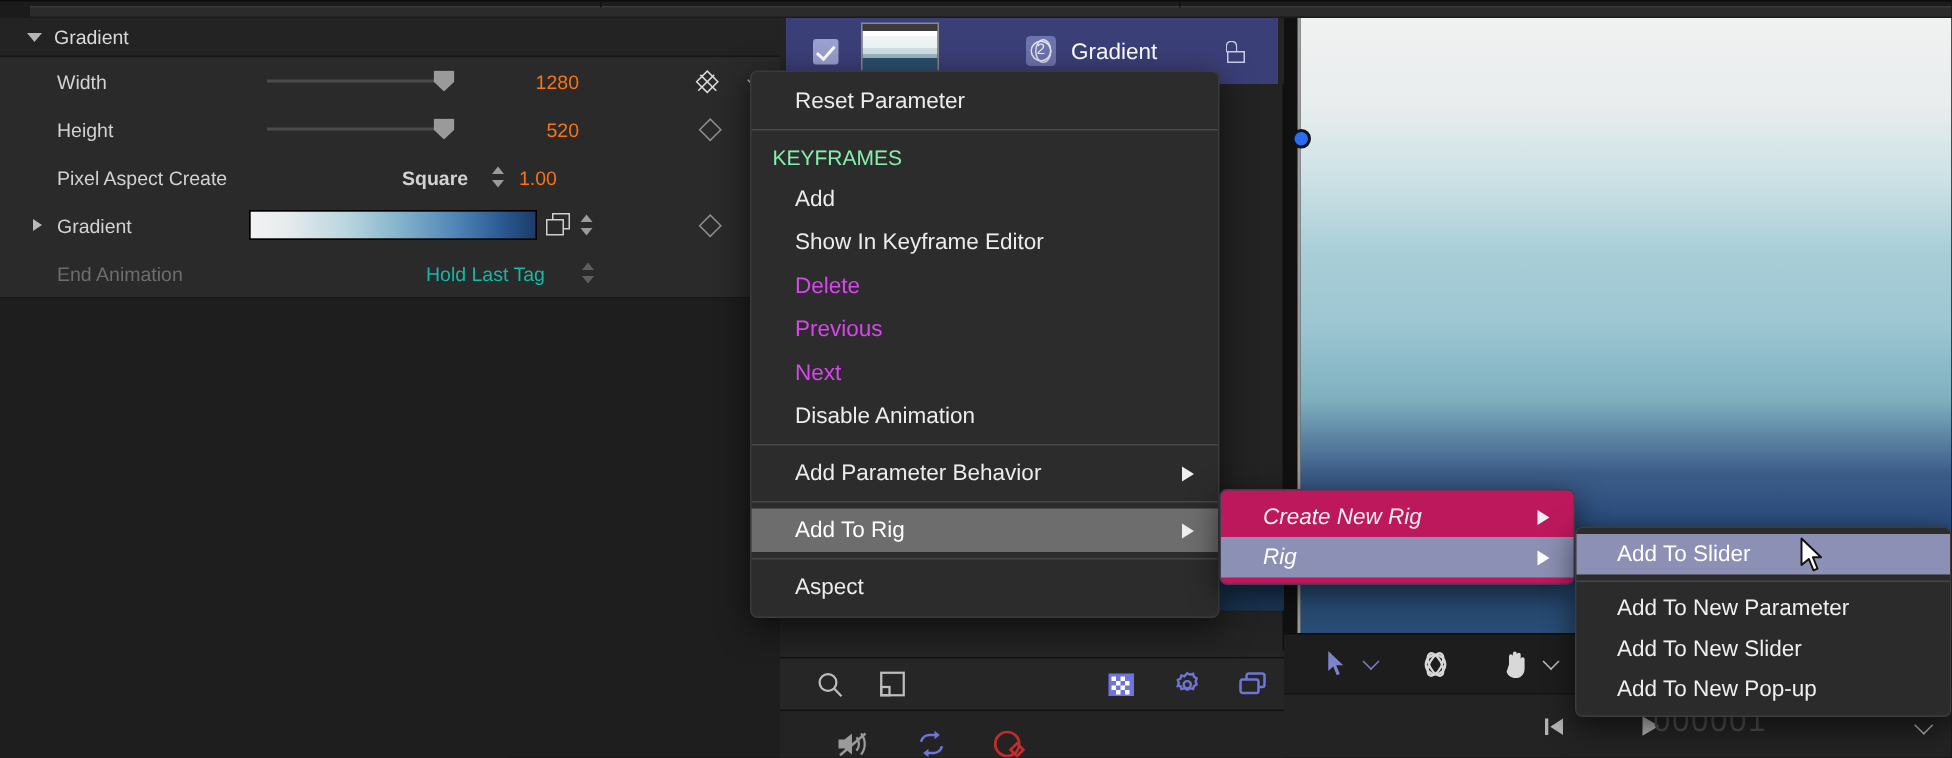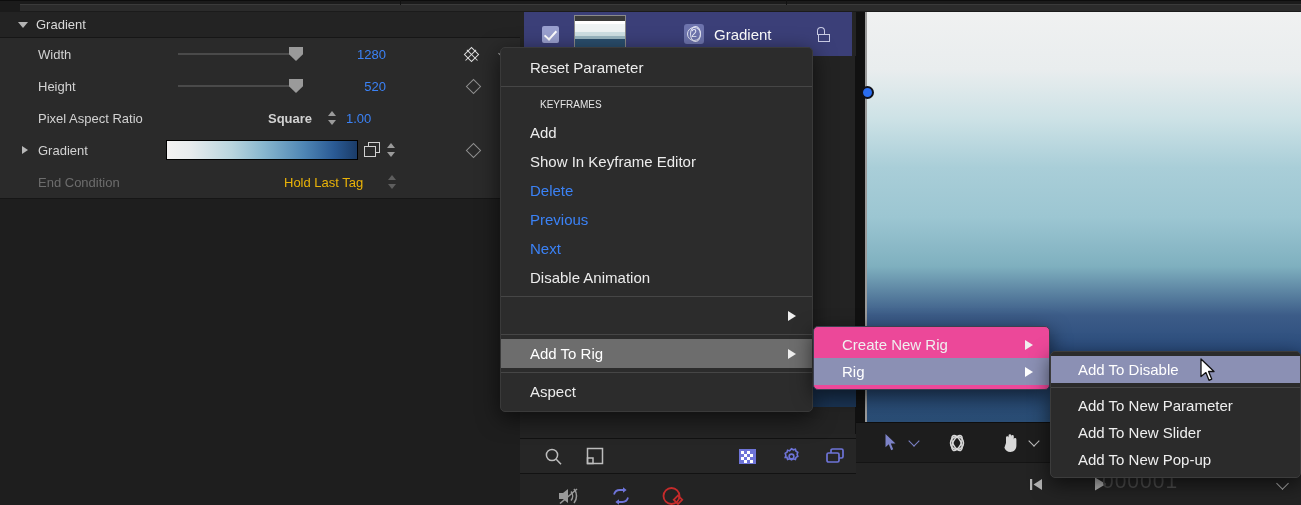--- a/index.html
+++ b/index.html
@@ -29,24 +29,24 @@
 
   .insp-rows{background:#2a2a2a;border-bottom:1px solid #161616;}
   .prow{position:relative;height:32px;display:flex;align-items:center;}
   .prow .plabel{position:absolute;left:38px;font-size:13px;color:#d2d2d2;}
   .prow.dim .plabel{color:#6d6d6d;}
   .prow .disc-sm{position:absolute;left:22px;width:0;height:0;border-left:6px solid #b8b8b8;border-top:4px solid transparent;border-bottom:4px solid transparent;}
 
   .slider-track{position:absolute;left:178px;top:15px;width:118px;height:2px;background:#4a4a4a;}
   .slider-knob{position:absolute;top:9px;width:14px;height:14px;background:#9a9a9a;
     clip-path:polygon(0 0,100% 0,100% 52%,50% 100%,0 52%);}
-  .pnum{position:absolute;font-size:13px;color:#3b82f6;text-align:right;}
+  .pnum{position:absolute;font-size:13px;color:#f97316;text-align:right;}
 
   .popval{position:absolute;font-size:13px;color:#d2d2d2;}
-  .prow.dim .popval{color:#eab308;text-align:center;}
+  .prow.dim .popval{color:#14b8a6;text-align:center;}
   .updown{position:absolute;width:9px;height:14px;}
   .updown:before,.updown:after{content:"";position:absolute;left:0;width:0;height:0;border-left:4.5px solid transparent;border-right:4.5px solid transparent;}
   .updown:before{top:0;border-bottom:5px solid #9b9b9b;}
   .updown:after{bottom:0;border-top:5px solid #9b9b9b;}
   .prow.dim .updown:before{border-bottom-color:#5e5e5e;}
   .prow.dim .updown:after{border-top-color:#5e5e5e;}
 
   .grad-swatch{position:absolute;left:166px;top:6px;width:192px;height:20px;border:1px solid #000;
      background:linear-gradient(to right,#f2f2f2 0%,#e8ecee 12%,#b9d5de 34%,#8ab8cf 50%,#4f86b5 72%,#2a5a94 88%,#1b3c68 100%);}
   .stack-ico{position:absolute;left:364px;top:8px;width:17px;height:16px;}
@@ -104,30 +104,30 @@
   #transport .tcchev{position:absolute;right:14px;top:16px;width:9px;height:9px;border-right:1.8px solid #b4b4b4;border-bottom:1.8px solid #b4b4b4;transform:rotate(45deg);}
 
   .chev-sm{width:8px;height:8px;border-right:1.6px solid #7d83c8;border-bottom:1.6px solid #7d83c8;transform:rotate(45deg);margin-left:2px;margin-top:-3px;}
   .chev-sm.grey{border-color:#c2c2c2;}
 
   
   #ctxmenu{position:absolute;left:500px;top:47px;width:313px;background:#2c2c2c;
      border:1px solid #3a3a3a;border-radius:5px;box-shadow:0 6px 22px rgba(0,0,0,.62);
      padding:5px 0;z-index:40;}
   #ctxmenu .mi{height:29px;display:flex;align-items:center;padding:0 14px 0 29px;font-size:15px;color:#ececec;position:relative;text-align:right;}
-  #ctxmenu .mi.disabled{color:#3b82f6;}
-  #ctxmenu .mi.section{color:#e5e5e5;font-size:10px;padding-left:39px;height:27px;}
+  #ctxmenu .mi.disabled{color:#d946ef;}
+  #ctxmenu .mi.section{color:#86efac;font-size:14px;padding-left:14px;height:27px;}
   #ctxmenu .mi.sel{background:#6d6d6d;color:#fff;}
   #ctxmenu .sep{height:1px;background:#464646;margin:4px 0;}
   .arrw{position:absolute;right:16px;top:50%;transform:translateY(-50%);
      width:0;height:0;border-left:8px solid #efefef;border-top:5.5px solid transparent;border-bottom:5.5px solid transparent;}
 
   
-  #sub1{position:absolute;left:813px;top:326px;width:237px;background:#ec4899;
-     border:1px solid #3d4050;border-radius:5px;box-shadow:0 6px 20px rgba(0,0,0,.6);padding:4px 0;z-index:50;}
+  #sub1{position:absolute;left:813px;top:326px;width:237px;background:#be185d;
+     border:1px solid #3d4050;border-radius:5px;box-shadow:0 6px 20px rgba(0,0,0,.6);padding:4px 0;z-index:50;font-style:italic;}
   #sub1 .mi{height:27px;display:flex;align-items:center;padding-left:28px;font-size:15px;color:#f0f0f0;position:relative;}
   #sub1 .mi.sel{background:#8b90b4;color:#fff;}
   #sub1 .mi.sel .arrw{border-left-color:#ffffff;}
 
   
   #sub2{position:absolute;left:1050px;top:351px;width:251px;background:#2b2b2b;
      border:1px solid #3c3c3c;border-radius:5px;box-shadow:0 6px 20px rgba(0,0,0,.6);padding:4px 0;z-index:60;}
   #sub2 .mi{height:27px;display:flex;align-items:center;padding-left:27px;font-size:15px;color:#efefef;}
   #sub2 .mi.sel{background:#8b90b4;color:#fff;}
   #sub2 .sep{height:1px;background:#474747;margin:4px 0;}
@@ -165,40 +165,40 @@
 
     <div class="prow">
       <span class="plabel">Height</span>
       <span class="slider-track"></span>
       <span class="slider-knob" style="left:289px;"></span>
       <span class="pnum" style="left:318px;width:68px;">520</span>
       <span class="kf-diamond" style="left:468px;top:11px;"></span>
     </div>
 
     <div class="prow">
-      <span class="plabel">Pixel Aspect Ratio</span>
+      <span class="plabel">Pixel Aspect Create</span>
       <span class="popval" style="left:268px;font-weight:bold;">Square</span>
       <span class="updown" style="left:328px;top:9px;"></span>
       <span class="pnum" style="left:346px;width:42px;text-align:left;">1.00</span>
     </div>
 
     <div class="prow">
       <span class="disc-sm"></span>
       <span class="plabel">Gradient</span>
       <span class="grad-swatch"></span>
       <span class="stack-ico">
           <span class="a"></span>
           <span class="b"></span>
         </span>
       <span class="updown" style="left:387px;top:9px;"></span>
       <span class="kf-diamond" style="left:468px;top:11px;"></span>
     </div>
 
     <div class="prow dim">
-      <span class="plabel">End Condition</span>
+      <span class="plabel">End Animation</span>
       <span class="popval" style="left:284px;">Hold Last Tag</span>
       <span class="updown" style="left:388px;top:9px;"></span>
     </div>
 
   </div>
 </div>
 
 <div id="midcol">
 
   <div id="layer-row">
@@ -362,20 +362,21 @@
       <span>Previous</span>
     </div>
   <div class="mi disabled">
       <span>Next</span>
     </div>
   <div class="mi">
       <span>Disable Animation</span>
     </div>
   <div class="sep"></div>
   <div class="mi">
+    <span>Add Parameter Behavior</span>
     <span class="arrw"></span>
   </div>
   <div class="sep"></div>
   <div class="mi sel">
     <span>Add To Rig</span>
     <span class="arrw"></span>
   </div>
   <div class="sep"></div>
   <div class="mi">
       <span>Aspect</span>
@@ -388,21 +389,21 @@
     <span class="arrw"></span>
   </div>
   <div class="mi sel">
     <span>Rig</span>
     <span class="arrw"></span>
   </div>
 </div>
 
 <div id="sub2">
   <div class="mi sel">
-      <span>Add To Disable</span>
+      <span>Add To Slider</span>
     </div>
   <div class="sep"></div>
   <div class="mi">
       <span>Add To New Parameter</span>
     </div>
   <div class="mi">
       <span>Add To New Slider</span>
     </div>
   <div class="mi">
       <span>Add To New Pop-up</span>

